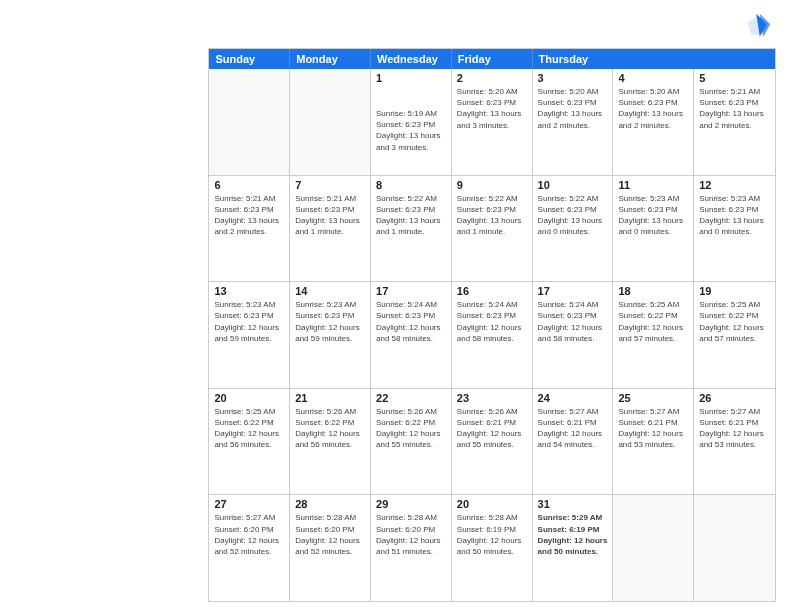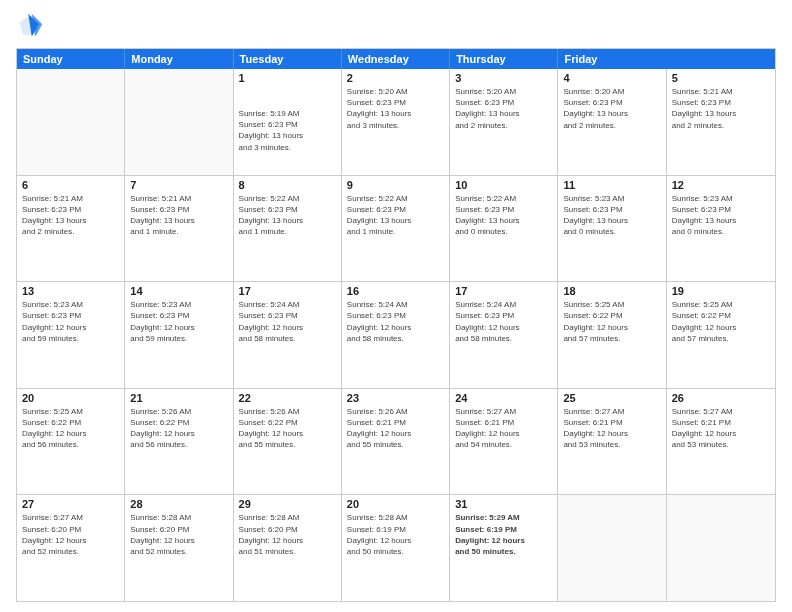--- a/index.html
+++ b/index.html
@@ -9,20 +9,21 @@
       font-family: Arial, sans-serif;
       background: #fff;
       overflow: hidden;
     }
     .page {
       width: 792px;
       height: 612px;
       padding: 12px 16px 10px 16px;
       display: flex;
       flex-direction: column;
+      align-items: flex-end;
     }
     .header {
       display: flex;
       justify-content: space-between;
       align-items: flex-start;
       margin-bottom: 8px;
     }
     .logo {
       display: flex;
       align-items: center;
@@ -135,24 +136,23 @@
     <div class="title-block">
       <div class="main-title"></div>
       <div class="subtitle"></div>
     </div>
   </div>
 
   <div class="calendar">
     <div class="cal-header" id="cal-header">
         <div class="cal-header-cell">Sunday</div>
         <div class="cal-header-cell">Monday</div>
-        <div class="cal-header-cell">Tuesday</div>
         <div class="cal-header-cell">Wednesday</div>
+        <div class="cal-header-cell">Friday</div>
         <div class="cal-header-cell">Thursday</div>
-        <div class="cal-header-cell">Friday</div>
       </div>
     <div class="cal-body" id="cal-body">
         <div class="cal-row">
           <div class="cal-cell empty"></div>
           <div class="cal-cell empty"></div>
           <div class="cal-cell">
             <span class="day-num">1</span>
             <div class="cell-info" style="white-space: pre-line; margin-top: 24px;">Sunrise: 5:19 AM
 Sunset: 6:23 PM
 Daylight: 13 hours

